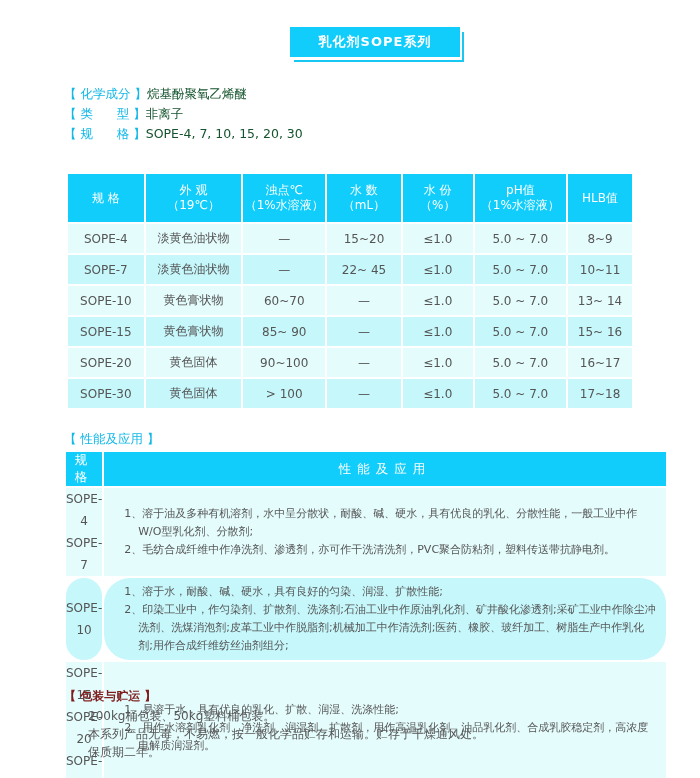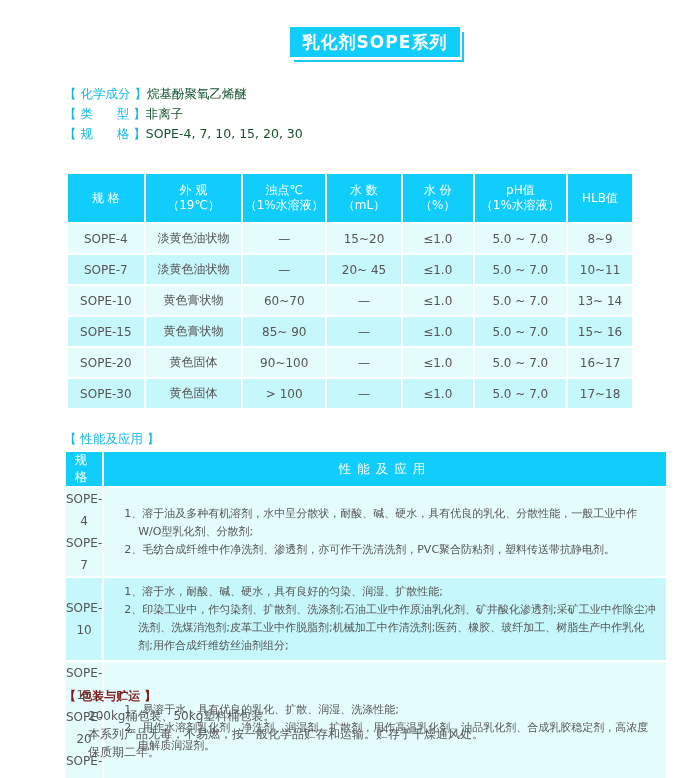--- a/index.html
+++ b/index.html
@@ -8,21 +8,21 @@
       font-family: "DejaVu Sans", "Liberation Sans", sans-serif;
       color: #555555;
     }
     .page { position: relative; width: 700px; height: 778px; }
 
     
     .title-wrap { position: absolute; left: 290px; top: 27px; width: 170px; height: 30px; }
     .title-shadow { position: absolute; left: 4px; top: 5px; width: 170px; height: 30px; border-right: 2px solid #19c8f2; border-bottom: 2px solid #19c8f2; }
     .title-box {
       position: absolute; left: 0; top: 0; width: 170px; height: 30px;
-      background: #10cdfb; color: #ffffff; font-weight: bold; font-size: 17px;
+      background: #10cdfb; color: #ffffff; font-weight: bold; font-size: 13px;
       display: flex; align-items: center; justify-content: center; letter-spacing: 1px;
     }
 
     
     .info { position: absolute; left: 64px; font-size: 12.5px; line-height: 19px; white-space: nowrap; }
     .info .lbl { color: #12b8e8; font-weight: normal; display: inline-block; text-align: right; }
     .info .val { color: #14532d; }
 
     
     table { border-collapse: separate; border-spacing: 2px; }
@@ -40,21 +40,21 @@
     
     .app-table { position: absolute; left: 64px; top: 450px; width: 572px; }
     .app-table th {
       background: #10cdfb; color: #ffffff; font-weight: normal; font-size: 12.5px;
       height: 33px; text-align: center; letter-spacing: 6px; padding: 0;
     }
     .app-table td { font-size: 11px; color: #555555; line-height: 18px; padding: 0; }
     .app-table td.model { text-align: center; font-size: 12px; line-height: 22px; width: 57px; }
     .app-table td.desc { padding: 4px 10px 4px 20px; }
     .app-table tr.r1 td { background: #e5fcfd; height: 62px; }
-    .app-table tr.r2 td { background: #c6f7fb; height: 82px; }
+    .app-table tr.r2 td { background: #c6f7fb; height: 82px; border-radius: 26px; }
     .app-table tr.r3 td { background: #e5fcfd; height: 64px; }
     .desc .line { display: block; white-space: nowrap; }
     .desc .indent { padding-left: 14px; }
 
     
     .pack-title { position: absolute; left: 64px; top: 688px; font-size: 12px; color: #7f1d1d; font-weight: bold; }
     .pack-lines { position: absolute; left: 88px; top: 707px; font-size: 12px; line-height: 18px; color: #555555; }
     .pack-lines div { white-space: nowrap; }
   </style>
 </head>
@@ -99,21 +99,21 @@
         <td>—</td>
         <td>15~20</td>
         <td>≤1.0</td>
         <td>5.0 ~ 7.0</td>
         <td>8~9</td>
       </tr>
       <tr class="even">
         <td>SOPE-7</td>
         <td>淡黄色油状物</td>
         <td>—</td>
-        <td>20~ 45</td>
+        <td>22~ 45</td>
         <td>≤1.0</td>
         <td>5.0 ~ 7.0</td>
         <td>10~11</td>
       </tr>
       <tr class="odd">
         <td>SOPE-10</td>
         <td>黄色膏状物</td>
         <td>60~70</td>
         <td>—</td>
         <td>≤1.0</td>

